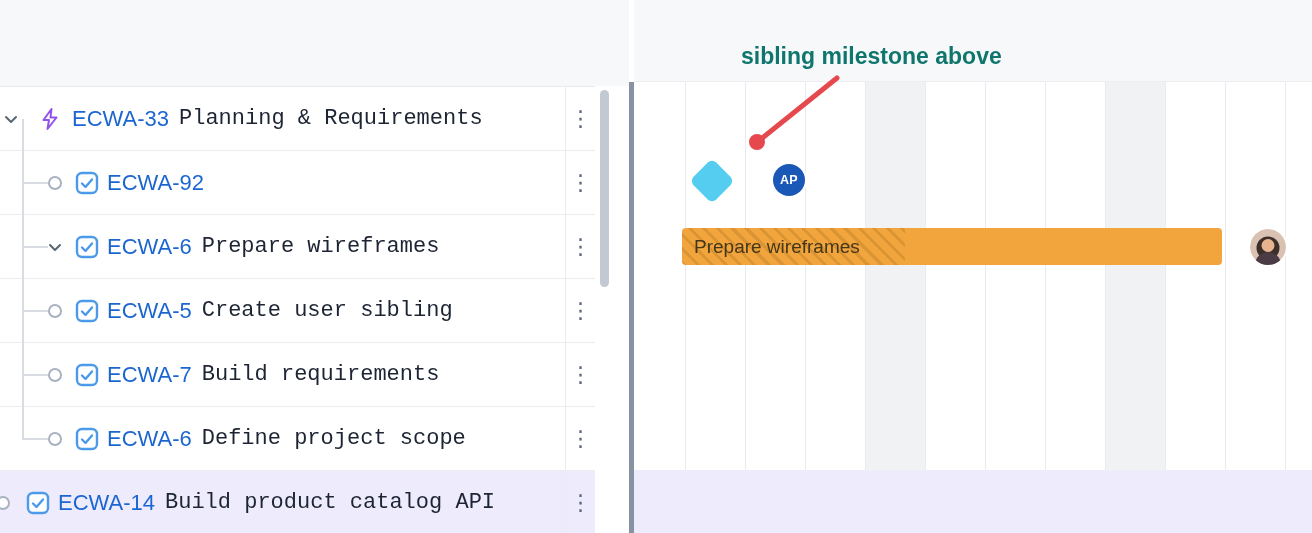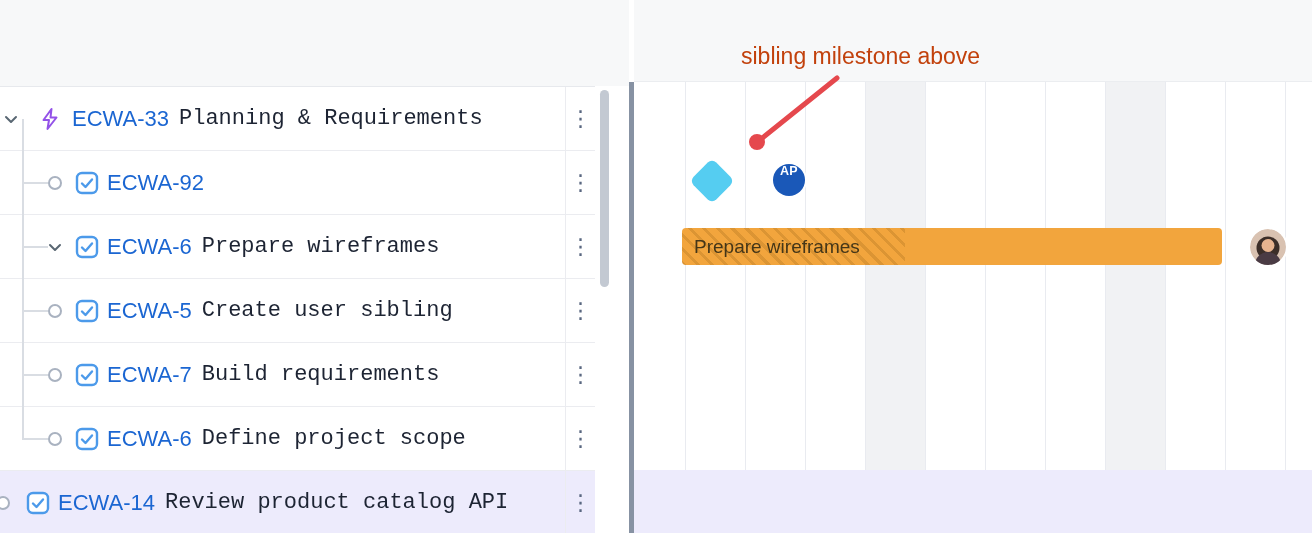--- a/index.html
+++ b/index.html
@@ -69,21 +69,21 @@
   .tl-selected-band { position:absolute; left:634px; top:470px; width:678px; height:63px; background:#edebfc; }
 
   .milestone {
     position:absolute; left:696px; top:165px; width:32px; height:32px;
     background:#55cdf1; border-radius:6px; transform:rotate(45deg); cursor:pointer;
   }
   .ap-avatar {
     position:absolute; left:773px; top:164px; width:32px; height:32px;
     border-radius:50%; background:#1a58b8; box-shadow:0 0 0 2px #ffffff;
     color:#fff; font-size:12.5px; font-weight:bold; letter-spacing:.3px;
-    display:flex; justify-content:center;
+    display:flex; align-items:center; justify-content:center;
   }
 
   .gantt-bar {
     position:absolute; left:682px; top:228px; width:540px; height:37px;
     background:#f2a53d; border-radius:4px; overflow:hidden; cursor:pointer;
   }
   .bar-hatch {
     position:absolute; left:0; top:0; width:223px; height:100%;
     background:repeating-linear-gradient(45deg, rgba(101,62,0,0.16) 0 3px, transparent 3px 10px);
   }
@@ -92,21 +92,21 @@
     font-size:19px; color:#443618; white-space:nowrap;
   }
   .photo-avatar {
     position:absolute; left:1250px; top:229px; width:36px; height:36px;
     border-radius:50%; overflow:hidden; box-shadow:0 0 0 2px #ffffff;
   }
 
   
   .annot-label {
     position:absolute; left:741px; top:43px;
-    font-size:23px; font-weight:normal; color:#c2410c; white-space:nowrap;
+    font-size:23px; font-weight:bold; color:#0f766e; white-space:nowrap;
   }
   .annot-arrow { position:absolute; left:634px; top:20px; width:678px; height:135px; pointer-events:none; }
 </style>
 </head>
 <body>
 
 <div class="app">
 
   <div class="top-left"></div>
   <div class="top-right"></div>
@@ -259,21 +259,21 @@
 
     <div class="row selected">
       <span class="dot edge"></span>
       <span class="cb root">
         <svg width="24" height="24" viewBox="0 0 24 24">
             <rect x="2" y="2" width="20" height="20" rx="5" fill="#fff" stroke="#4c9aea" stroke-width="2.4"></rect>
             <path d="M7 12.5 L10.5 16 L17 8.5" stroke="#4c9aea" stroke-width="2.4" fill="none" stroke-linecap="round" stroke-linejoin="round"></path>
           </svg>
       </span>
       <span class="key gap8">ECWA-14</span>
-      <span class="title">Review product catalog API</span>
+      <span class="title">Build product catalog API</span>
       <span class="more-cell">
           <span class="more">⋮</span>
         </span>
     </div>
 
     <div class="tree">
       <div class="trunk"></div>
       <div class="stub" style="top:95px"></div>
       <div class="stub" style="top:159px"></div>
       <div class="stub" style="top:223px"></div>

